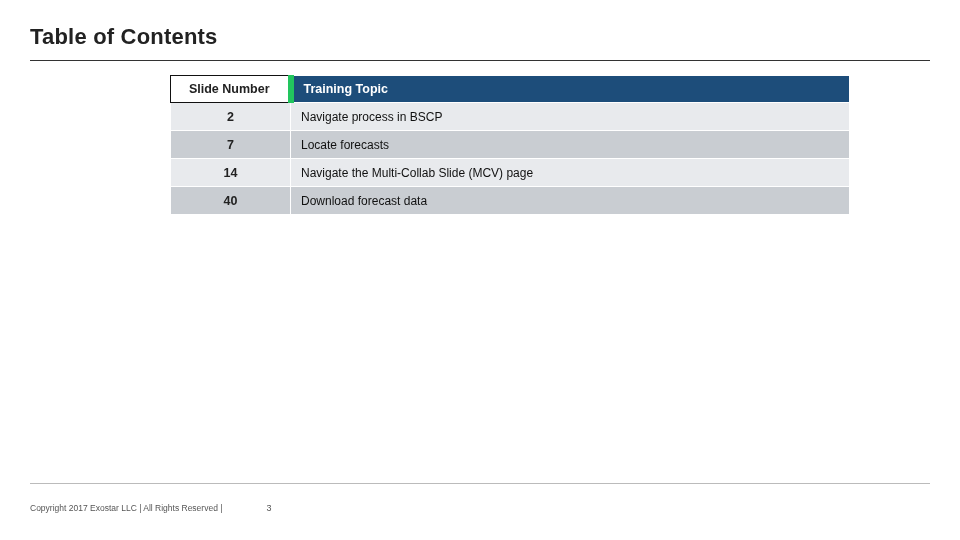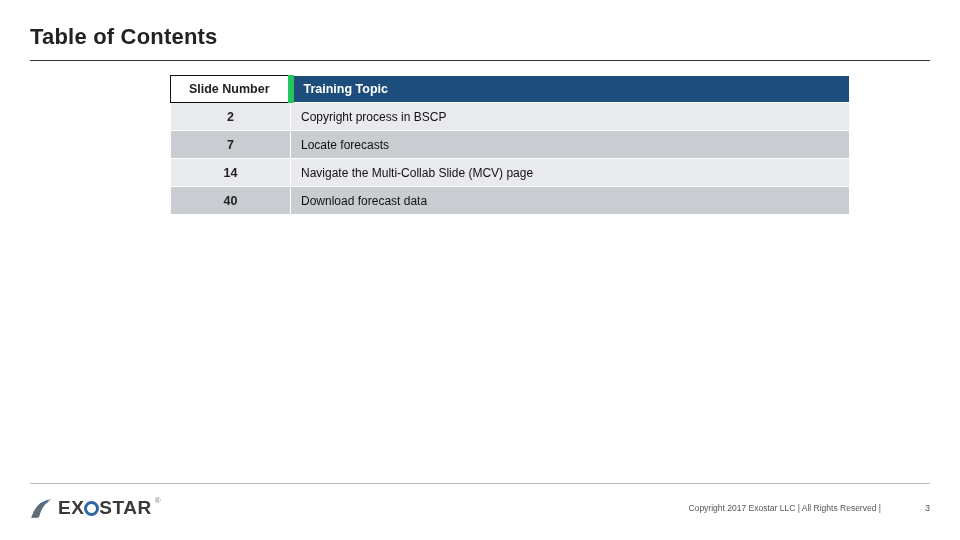--- a/index.html
+++ b/index.html
@@ -146,52 +146,38 @@
   <table>
     <thead>
       <tr>
         <th class="col-slide">Slide Number</th>
         <th class="col-topic">Training Topic</th>
       </tr>
     </thead>
     <tbody>
       <tr class="band-light">
         <td class="slide-no">2</td>
-        <td class="topic">Copyright process in BSCP</td>
+        <td class="topic">Navigate process in BSCP</td>
       </tr>
       <tr class="band-dark">
         <td class="slide-no">7</td>
         <td class="topic">Locate forecasts</td>
       </tr>
       <tr class="band-light">
         <td class="slide-no">14</td>
         <td class="topic">Navigate the Multi-Collab Slide (MCV) page</td>
       </tr>
       <tr class="band-dark">
         <td class="slide-no">40</td>
         <td class="topic">Download forecast data</td>
       </tr>
     </tbody>
   </table>
 </div>
 
 <hr class="footer-rule">
 
 <div class="footer">
-  <div class="logo">
-    <span class="logo-mark">
-      <svg width="24" height="22" viewBox="0 0 24 22">
-        <path d="M2 20 Q 6 4 22 2 Q 13 5 9 20 Z" fill="#2f66a6"></path>
-        <path d="M1 21 Q 5 6 21 4 Q 12 7 8 21 Z" fill="#6c6c6e" opacity="0.85"></path>
-      </svg>
-    </span>
-    <span class="logo-text">
-      <span>EX</span><span class="logo-o"><svg width="15" height="15" viewBox="0 0 15 15" style="vertical-align:-2px">
-            <circle cx="7.5" cy="7.5" r="6" fill="none" stroke="#2f66a6" stroke-width="3"></circle>
-          </svg></span><span>STAR</span>
-    </span>
-    <span class="logo-reg">®</span>
-  </div>
   <div class="copyright-group">
     <span class="copyright">Copyright 2017 Exostar LLC | All Rights Reserved |</span>
     <span class="page-number">3</span>
   </div>
 </div>
 
 </body></html>

